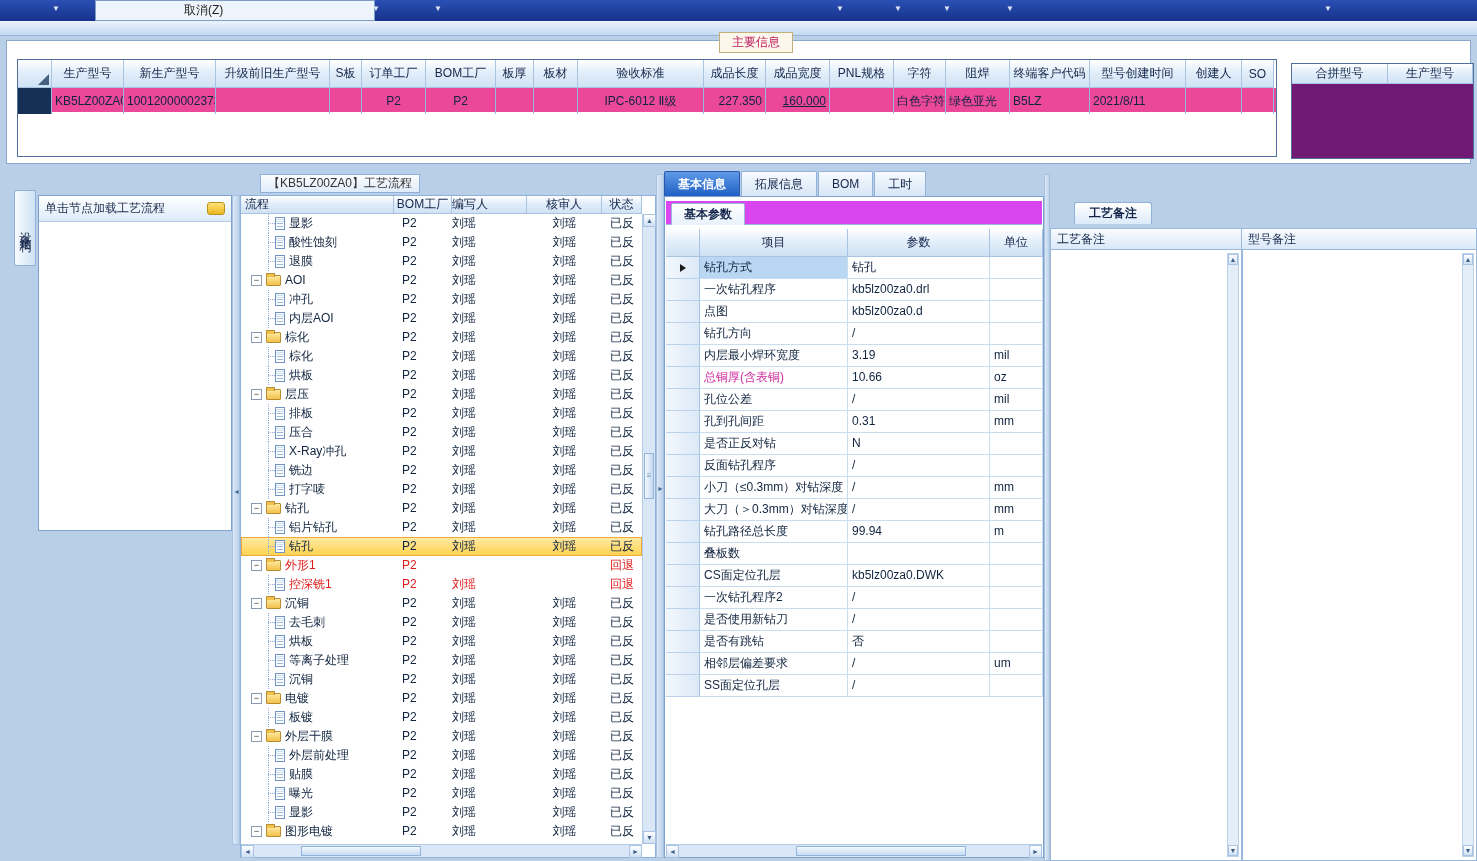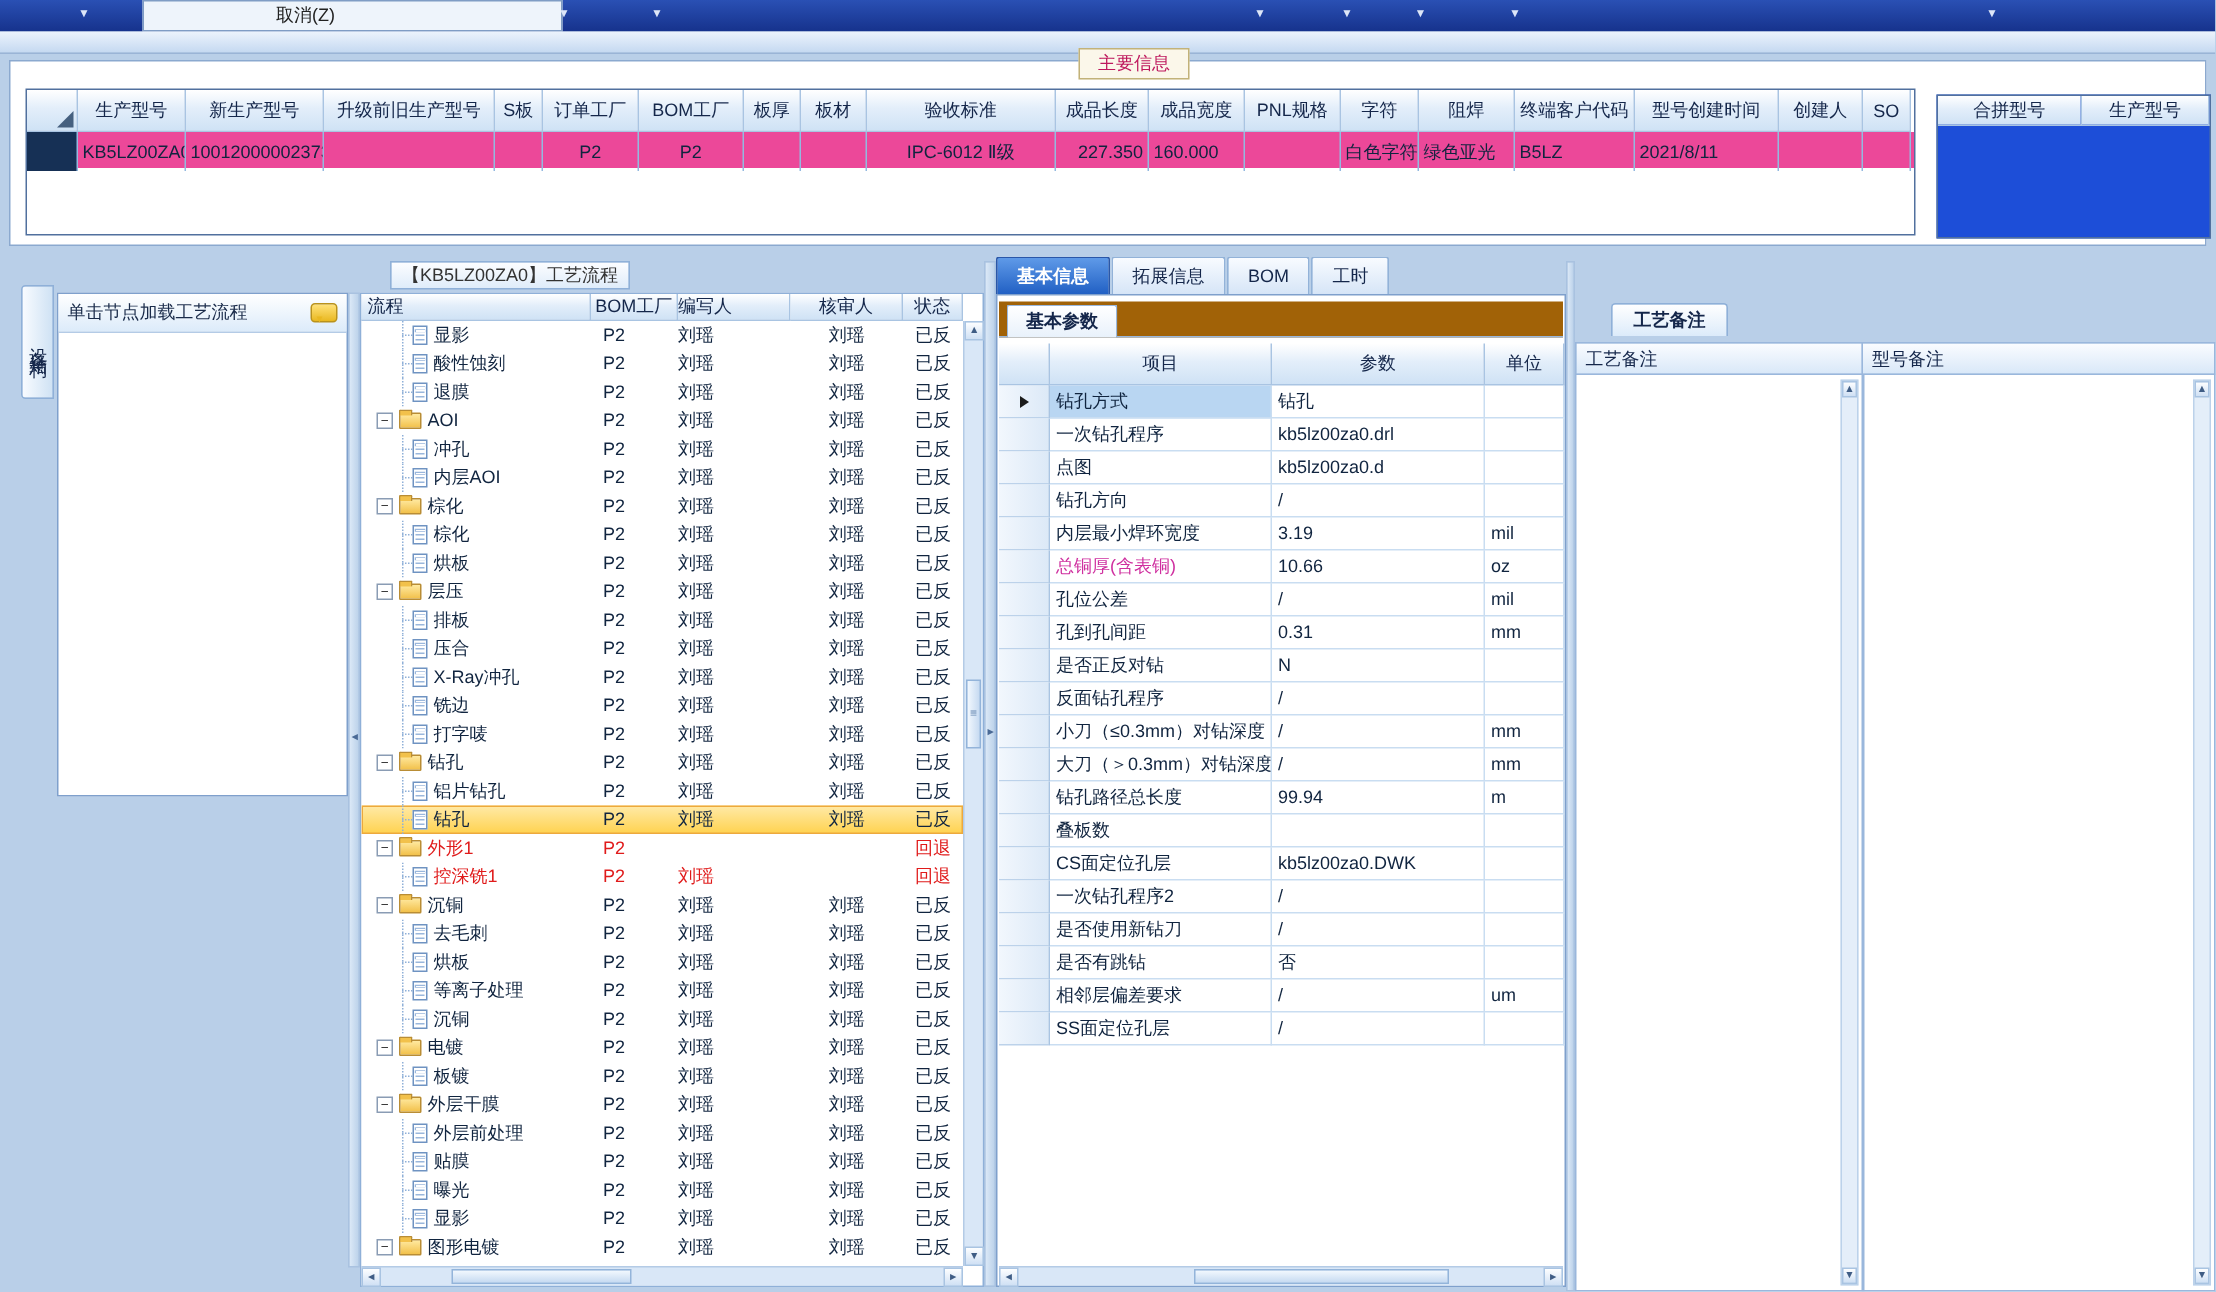--- a/index.html
+++ b/index.html
@@ -29,21 +29,21 @@
     background:linear-gradient(#ffffff,#e3eefa 45%,#cfe2f5); border-right:1px solid #a9c4e2;
     border-bottom:1px solid #a9c4e2; overflow:hidden; white-space:nowrap; color:#14264a; }
   .mi-selcell { position:relative; }
   .tri { position:absolute; right:2px; bottom:2px; width:0; height:0;
     border-left:11px solid transparent; border-bottom:11px solid #46607f; }
   .mi-data-row { display:flex; height:24px; background:#ec4899; }
   .mi-c { flex:none; height:26px; line-height:26px; padding:0 3px; overflow:hidden;
     white-space:nowrap; border-right:1px solid #93b9e0; color:#10243f; }
   .mi-dark { background:#163055; }
   .mi-right-grid { position:absolute; left:1284px; top:22px; width:183px; height:96px;
-    border:1px solid #51709e; background:#1d4ed8; }
+    border:1px solid #51709e; background:#701a75; }
   .mi-right-headers { display:flex; height:20px; }
   .mi-right-headers .mi-h { height:20px; }
 
   
   .vert-tab { position:absolute; left:14px; top:190px; width:22px; height:76px;
     background:linear-gradient(90deg,#f8fbff,#cfe2f4); border:1px solid #8fb0d8;
     border-radius:3px 0 0 3px; display:flex; align-items:center; justify-content:center;
     writing-mode:vertical-rl; letter-spacing:3px; color:#14264a; }
 
   .left-panel { position:absolute; left:38px; top:195px; width:194px; height:336px;
@@ -119,21 +119,21 @@
   
   .detail-panel { position:absolute; left:664px; top:174px; width:380px; height:687px; }
   .d-tabs { display:flex; height:22px; align-items:flex-end; }
   .d-tab { padding:12px 13px; height:22px; display:flex; align-items:center; white-space:nowrap;
     background:linear-gradient(#f8fbff,#d6e5f7); border:1px solid #92b2d8; border-bottom:none;
     color:#14264a; margin-right:1px; border-radius:2px 2px 0 0; }
   .d-tab.active { background:linear-gradient(#5f9ae8,#2160c4); color:#fff; font-weight:bold; border-color:#2a57a8; }
   .detail-content { position:absolute; left:0; top:22px; right:0; bottom:3px;
     background:#fff; border:1px solid #7fa0cc; }
   .inner-strip { position:absolute; left:1px; right:1px; top:4px; height:24px;
-    background:#a16207; border-bottom:1px solid #9ab7dc; }
+    background:#d946ef; border-bottom:1px solid #9ab7dc; }
   .inner-tab { position:absolute; left:5px; top:2px; height:22px; padding:0 12px;
     background:linear-gradient(#ffffff,#e8f1fb); border:1px solid #9ab7dc; border-bottom:none;
     border-radius:2px 2px 0 0; display:flex; align-items:center; font-weight:bold; color:#14264a; }
   .params-grid { position:absolute; left:1px; top:32px; width:377px; }
   .p-header { display:flex; height:28px; }
   .p-hcell { flex:none; height:28px; display:flex; align-items:center; justify-content:center;
     background:linear-gradient(#ffffff,#e3eefa 45%,#cfe2f5); border-right:1px solid #a9c4e2;
     border-bottom:1px solid #a9c4e2; color:#14264a; }
   .p-row { display:flex; height:22px; }
   .p-cell { flex:none; height:22px; line-height:21px; padding:0 4px; overflow:hidden;
@@ -213,21 +213,21 @@
           <div class="mi-c" style="width: 72px; text-align: left;">KB5LZ00ZA0</div>
           <div class="mi-c" style="width: 92px; text-align: left;">10012000002373</div>
           <div class="mi-c" style="width: 114px; text-align: left;"></div>
           <div class="mi-c" style="width: 32px; text-align: center;"></div>
           <div class="mi-c" style="width: 64px; text-align: center;">P2</div>
           <div class="mi-c" style="width: 70px; text-align: center;">P2</div>
           <div class="mi-c" style="width: 38px; text-align: center;"></div>
           <div class="mi-c" style="width: 44px; text-align: center;"></div>
           <div class="mi-c" style="width: 126px; text-align: center;">IPC-6012 Ⅱ级</div>
           <div class="mi-c" style="width: 62px; text-align: right;">227.350</div>
-          <div class="mi-c" style="width: 64px; ">160.000</div>
+          <div class="mi-c" style="width: 64px; text-align: right; text-decoration: underline;">160.000</div>
           <div class="mi-c" style="width: 64px; text-align: center;"></div>
           <div class="mi-c" style="width: 52px; text-align: left;">白色字符</div>
           <div class="mi-c" style="width: 64px; text-align: left;">绿色亚光</div>
           <div class="mi-c" style="width: 80px; text-align: left;">B5LZ</div>
           <div class="mi-c" style="width: 96px; text-align: left;">2021/8/11</div>
           <div class="mi-c" style="width: 56px; text-align: left;"></div>
           <div class="mi-c" style="width: 32px; text-align: left;"></div>
         </div>
     </div>
     <div class="mi-right-grid">

